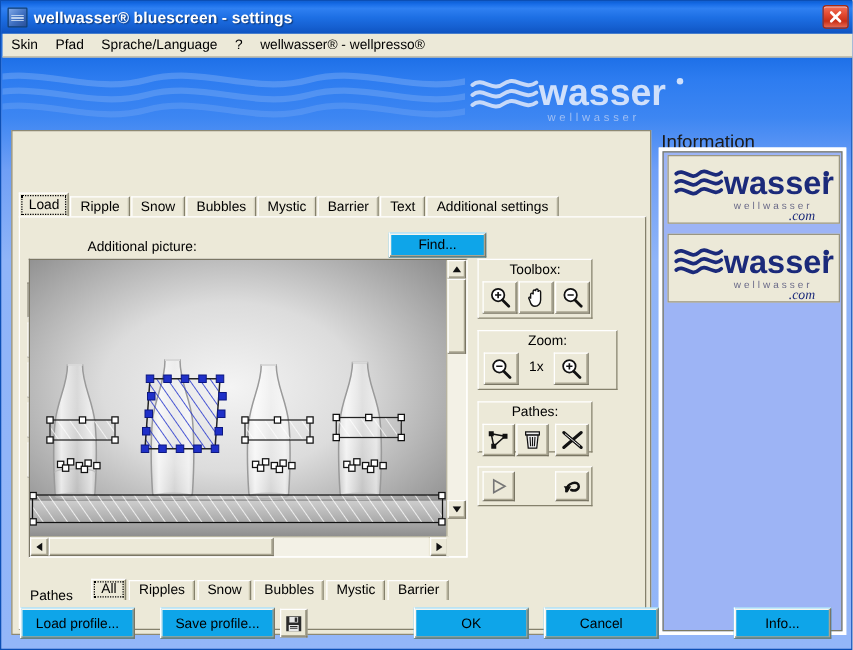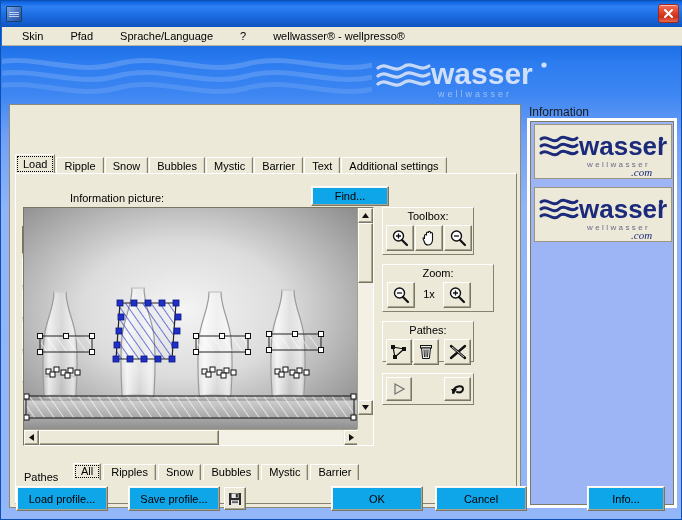--- a/index.html
+++ b/index.html
@@ -46,21 +46,21 @@
   }
   .close-btn svg{display:block;}
 
   
   .menubar{
     position:absolute;left:1px;top:26px;width:680px;height:19px;
     background:#ece9d8;border-bottom:1px solid #b8b4a0;
     display:flex;align-items:center;box-sizing:border-box;
     font-size:11px;color:#000;
   }
-  .menu-item{padding:2px 7px;cursor:default;white-space:nowrap;margin-left:13px;}
+  .menu-item{padding:2px 7px;cursor:default;white-space:nowrap;}
 
   
   .client{
     position:absolute;left:1px;top:45px;width:680px;height:474px;
     overflow:hidden;
   }
   .banner{
     position:absolute;left:0;top:0;width:680px;height:57px;
     overflow:hidden;
   }
@@ -173,21 +173,21 @@
   .subtabs{position:absolute;left:57px;top:289px;display:flex;align-items:flex-end;}
   .stab{
     height:16px;line-height:15px;padding:0 7px;margin-right:2px;
     background:#ece9d8;border:1px solid #fff;border-right-color:#85816c;border-bottom:none;
     font-size:11px;cursor:pointer;box-sizing:border-box;white-space:nowrap;
     box-shadow:inset -1px 0 0 #c8c4ad;
   }
   .stab.active{height:17px;outline:1px dotted #000;outline-offset:-3px;}
 
   
-  .info-label{position:absolute;left:527px;top:59px;font-size:12px;color:#1a1a1a;}
+  .info-label{position:absolute;left:527px;top:59px;font-size:15px;color:#1a1a1a;}
   .info-box{
     position:absolute;left:525px;top:72px;width:150px;height:390px;
     background:#fff;border:1px solid #fff;box-sizing:border-box;padding:2px;
   }
   .info-inner{
     width:100%;height:100%;background:#9db4f5;border:1px solid #7b7a63;box-sizing:border-box;
     position:relative;
   }
   .ad{
     position:absolute;left:3px;width:138px;height:55px;background:#ece9d8;
@@ -205,20 +205,21 @@
   }
 </style>
 </head>
 <body>
 
 <div id="app">
   <div class="win-frame">
 
     <div class="titlebar">
       <div class="win-icon"></div>
+      <div class="win-title">wellwasser® bluescreen - settings</div>
       <div class="close-btn">
         <svg width="11" height="11" viewBox="0 0 11 11">
           <path d="M2,2 L9,9 M9,2 L2,9" stroke="#fff" stroke-width="2.1" stroke-linecap="round" fill="none"></path>
         </svg>
       </div>
     </div>
 
     <div class="menubar">
       <div class="menu-item">Skin</div>
       <div class="menu-item">Pfad</div>
@@ -256,21 +257,21 @@
           <div class="tab">Snow</div>
           <div class="tab">Bubbles</div>
           <div class="tab">Mystic</div>
           <div class="tab">Barrier</div>
           <div class="tab">Text</div>
           <div class="tab">Additional settings</div>
         </div>
 
         <div class="tabbody">
 
-          <div class="lbl" style="left:54px;top:18px;">Information picture:</div>
+          <div class="lbl" style="left:54px;top:18px;">Additional picture:</div>
 
           <div class="btn" style="position:absolute;left:295px;top:12px;width:78px;height:20px;">
             <span>Find...</span>
           </div>
 
           <div class="lbl" style="left:8px;top:38px;">Effect:</div>
 
           <div class="ebtn sel" style="top:52px;">
             <svg width="20" height="16" viewBox="0 0 20 16">
               <path d="M2,5 C5,2 7,8 10,5 C13,2 15,8 18,5" stroke="#111" stroke-width="2" fill="none" stroke-linecap="round"></path>

